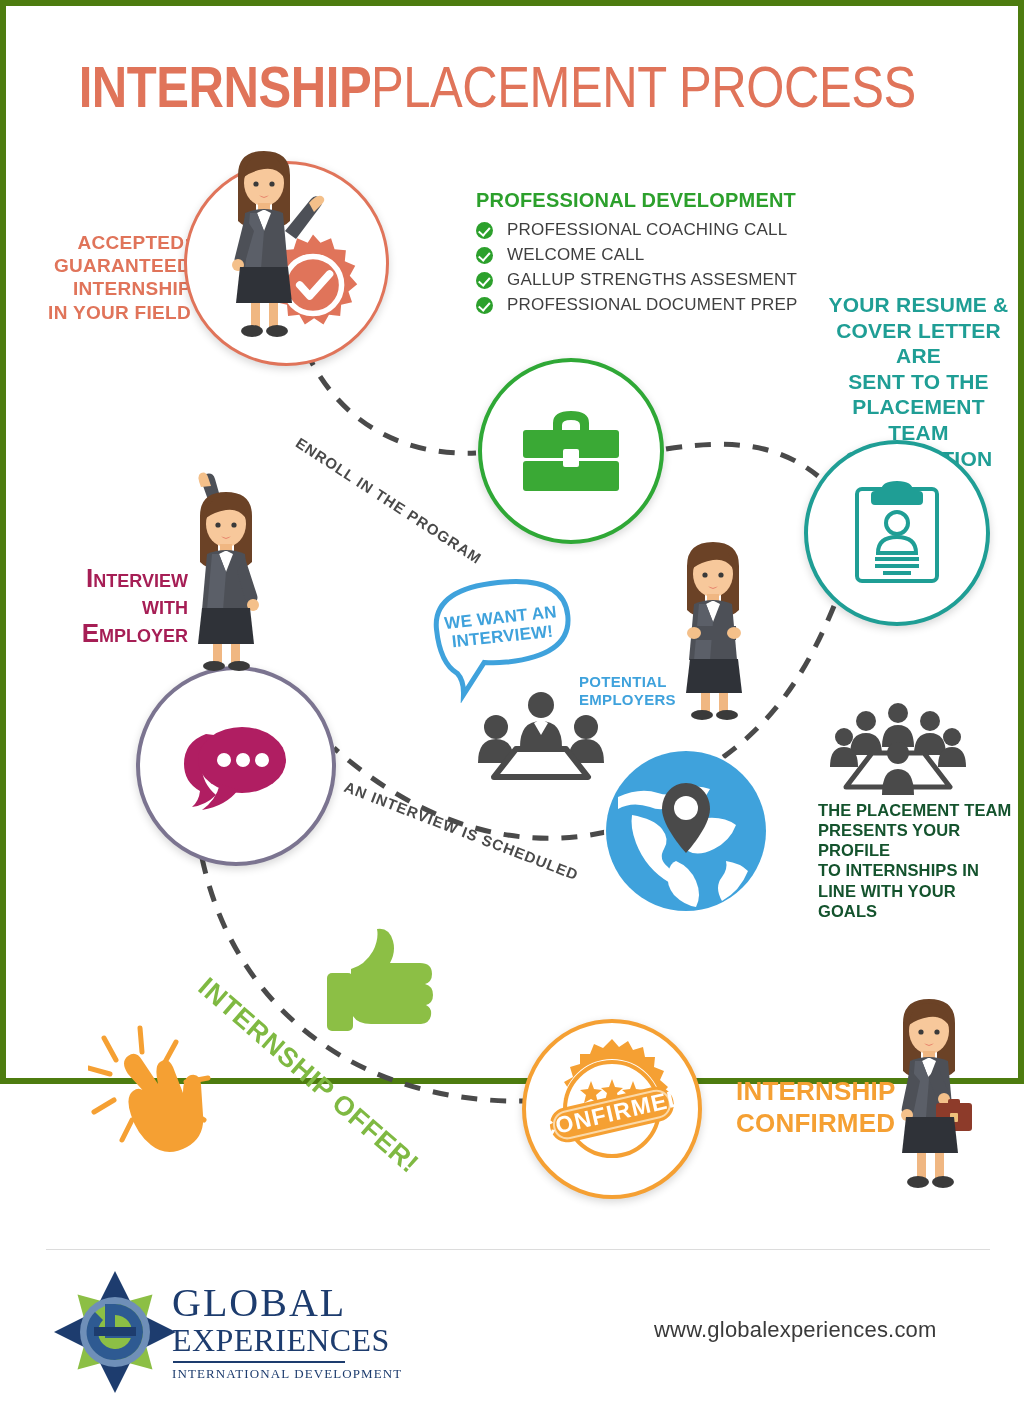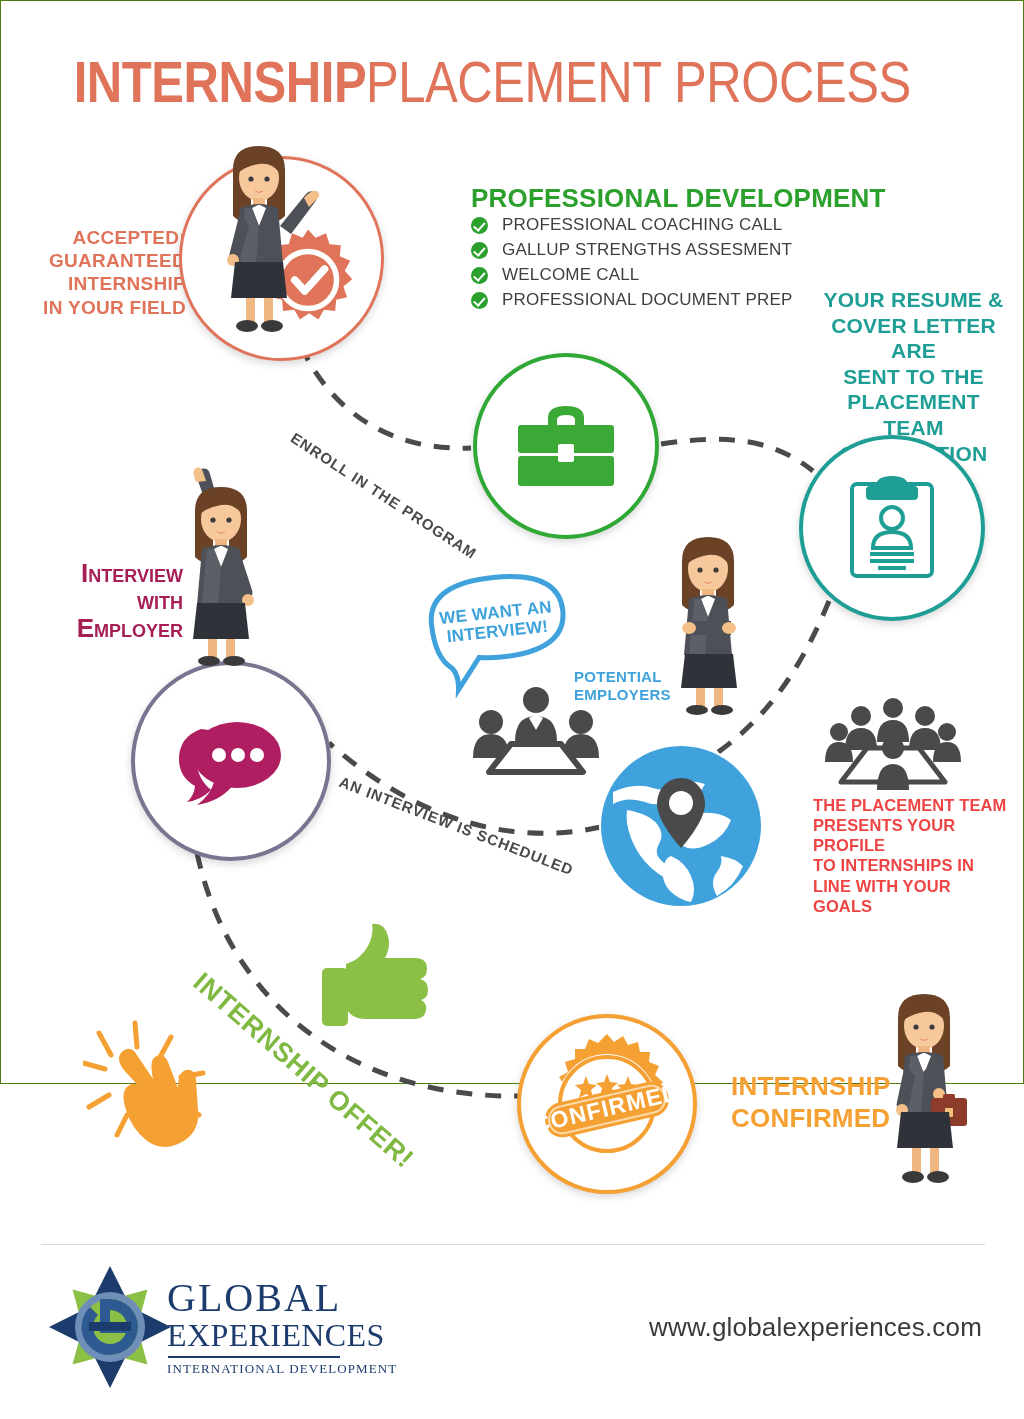--- a/index.html
+++ b/index.html
@@ -6,21 +6,21 @@
   html, body {
     width: 1024px; height: 1419px;
     background: #ffffff;
     font-family: "Liberation Sans", sans-serif;
     overflow: hidden;
   }
   #poster {
     position: relative;
     width: 1024px; height: 1084px;
     background: #ffffff;
-    border: 1px solid #4d7c0f;
+    border: 6px solid #4d7c0f;
   }
 
   
   .title-wrap {
     position: absolute; left: 0; top: 48px; width: 1024px;
     text-align: center;
     white-space: nowrap;
   }
   .title-bold {
     font-size: 57px; font-weight: bold; color: #e0745a;
@@ -42,24 +42,24 @@
     box-shadow: 0 3px 9px rgba(0,0,0,.16);
     display: flex; align-items: center; justify-content: center;
   }
 
   
   .txt { position: absolute; line-height: 1.22; }
   .t-accepted {
     color: #e0745a; font-size: 19px; font-weight: bold;
     text-align: right; letter-spacing: .3px;
   }
-  .t-proftitle { color: #2ca02c; font-size: 26px; font-weight: bold; letter-spacing: .2px; }
+  .t-proftitle { color: #2ca02c; font-size: 20px; font-weight: bold; letter-spacing: .2px; }
   .t-profitem  { color: #3f3f3f; font-size: 17px; letter-spacing: .2px; }
   .t-teal { color: #1f9e95; font-size: 21px; font-weight: bold; letter-spacing: .2px; text-align: center; }
-  .t-blue { color: #ef4444; font-size: 16.5px; font-weight: bold; letter-spacing: .1px; }
+  .t-blue { color: #14532d; font-size: 16.5px; font-weight: bold; letter-spacing: .1px; }
   .t-bluelabel { color: #3fa2dc; font-size: 15px; font-weight: bold; letter-spacing: .3px; }
   .t-magenta { color: #a61e55; font-size: 26px; font-weight: bold; text-align: right; }
   .t-orange { color: #f5a033; font-size: 26px; font-weight: bold; letter-spacing: .2px; }
   .t-dash { color: #4a4a4a; font-size: 15px; font-weight: bold; letter-spacing: 1px; white-space: nowrap; }
   .t-green-offer { color: #7fb942; font-size: 27px; font-weight: bold; letter-spacing: .6px; white-space: nowrap; }
 
   .check-row { display: flex; align-items: center; margin-bottom: 5px; }
   .check-ic {
     width: 17px; height: 17px; border-radius: 50%; background: #2ca02c;
     margin-right: 14px; flex: 0 0 auto; position: relative;
@@ -72,21 +72,21 @@
 
   
   .dashpath { position: absolute; left: 0; top: 0; width: 1024px; height: 1419px; pointer-events: none; }
 
   
   .footer-rule {
     position: absolute; left: 40px; top: 1243px; width: 944px; height: 1px; background: #dcdcdc;
   }
   .footer-url {
     position: absolute; left: 648px; top: 1311px;
-    font-size: 26px; color: #3a3a3a; font-weight: 300; letter-spacing: .2px;
+    font-size: 22px; color: #3a3a3a; font-weight: 300; letter-spacing: .2px;
   }
   .logo-text { position: absolute; left: 166px; top: 1277px; }
   .logo-global {
     font-family: "Liberation Serif", serif; font-size: 40px; color: #1d3c6e;
     letter-spacing: 2px; line-height: 1;
   }
   .logo-exp {
     font-family: "Liberation Serif", serif; font-size: 32px; color: #1d3c6e;
     letter-spacing: .4px; line-height: 1.05; margin-top: 1px;
   }
@@ -174,25 +174,25 @@
 
   <div class="txt t-proftitle" style="left:470px; top:182px;">PROFESSIONAL DEVELOPMENT</div>
 
   <div style="position:absolute; left:470px; top:214px;">
     <div class="check-row">
       <span class="check-ic"></span>
       <span class="t-profitem">PROFESSIONAL COACHING CALL</span>
     </div>
     <div class="check-row">
       <span class="check-ic"></span>
-      <span class="t-profitem">GALLUP STRENGTHS ASSESMENT</span>
+      <span class="t-profitem">WELCOME CALL</span>
     </div>
     <div class="check-row">
       <span class="check-ic"></span>
-      <span class="t-profitem">WELCOME CALL</span>
+      <span class="t-profitem">GALLUP STRENGTHS ASSESMENT</span>
     </div>
     <div class="check-row">
       <span class="check-ic"></span>
       <span class="t-profitem">PROFESSIONAL DOCUMENT PREP</span>
     </div>
   </div>
 
   <div class="circle-node" style="left:472px; top:352px; width:186px; height:186px; border:4px solid #2fa836;">
     <svg width="108" height="92" viewBox="0 0 108 92">
       <path d="M36 18 q0-12 18-12 q18 0 18 12 l0 8 l-9 0 l0-6 q0-5 -9-5 q-9 0-9 5 l0 6 l-9 0z" fill="#3aa935"></path>

